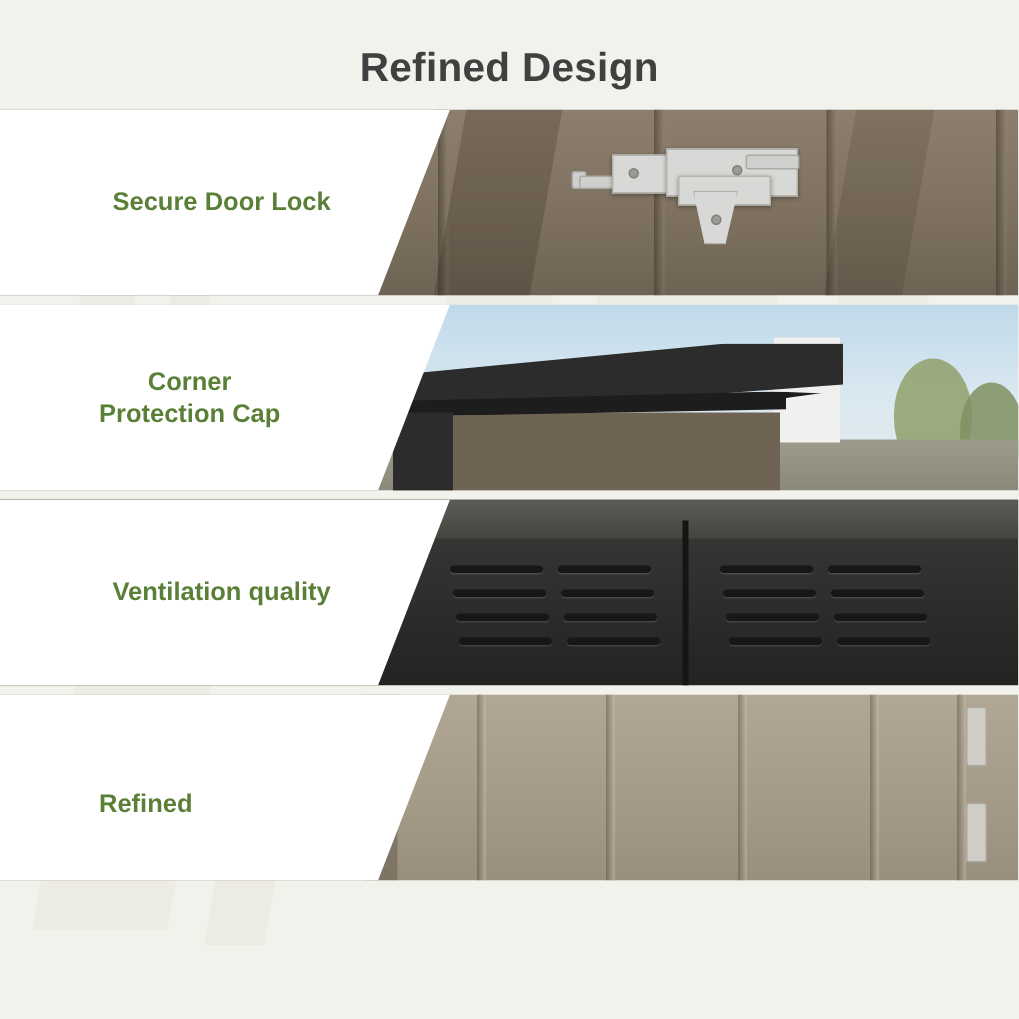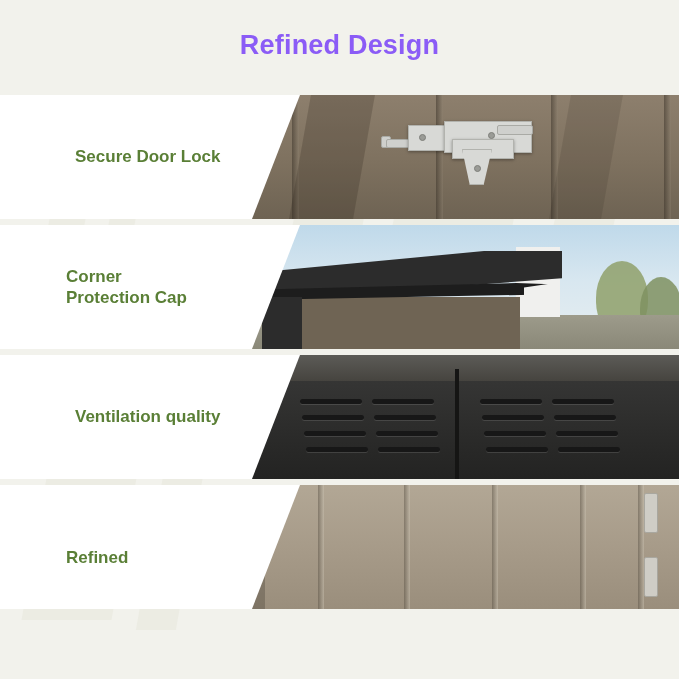--- a/index.html
+++ b/index.html
@@ -33,37 +33,37 @@
     width: 679px;
     height: 679px;
     box-sizing: border-box;
   }
 
   .header {
     padding-top: 30px;
     text-align: center;
   }
   .title {
-    color: #8b5cf6;
+    color: #404040;
     font-size: 27px;
     font-weight: bold;
     letter-spacing: 0.2px;
     margin: 0 0 12px 0;
   }
   .subtitle {
     color: #5a5a52;
     font-size: 11.5px;
     line-height: 1.55;
     margin: 0 auto;
     width: 630px;
     text-align: center;
   }
 
   .rows {
-    margin-top: 34px;
+    margin-top: 12px;
   }
 
   .row {
     position: relative;
     height: 124px;
     margin-bottom: 6px;
     overflow: hidden;
   }
 
   .photo {
@@ -91,21 +91,21 @@
   .label-text {
     color: #5a7f36;
     font-size: 17px;
     font-weight: bold;
     line-height: 1.25;
     padding-left: 75px;
     padding-right: 20px;
     max-width: 200px;
   }
   .label-text.center {
-    text-align: left;
+    text-align: center;
     padding-left: 66px;
   }
 
   
   .r1-bg {
     position: absolute;
     inset: 0;
     background: linear-gradient(180deg,#8d7f6d 0%, #7e715f 55%, #6e6353 100%);
   }
   .r1-panelline {

